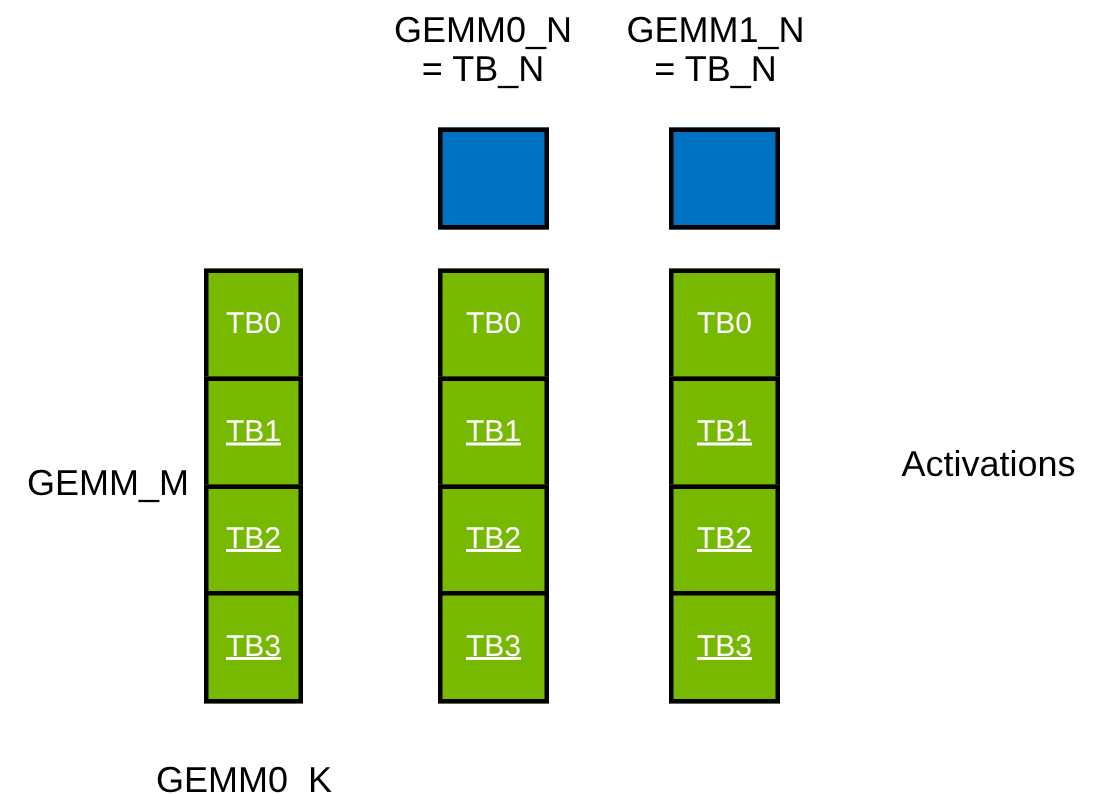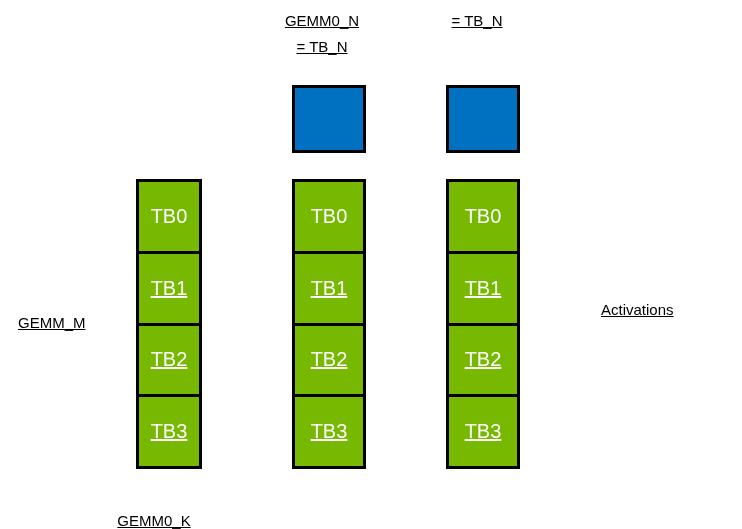--- a/index.html
+++ b/index.html
@@ -11,25 +11,24 @@
   .diagram {
     position: relative;
     width: 742px;
     height: 529px;
     background: #ffffff;
     overflow: hidden;
     color: #000000;
   }
   .label {
     position: absolute;
-    font-size: 15px;
+    font-size: 24px;
     line-height: 26px;
     color: var(--text-black, #000000);
     white-space: nowrap;
-    text-decoration: underline;
   }
   .label.centered { text-align: center; }
   .weights-square {
     position: absolute;
     width: 74px;
     height: 68px;
     box-sizing: border-box;
     background: var(--weights-blue, #0070C0);
     border: 3px solid var(--border-black, #000000);
   }
@@ -68,20 +67,21 @@
 </head>
 <body>
 
 <div class="diagram">
 
   <div class="label centered gemm0-n-label">
     <div>GEMM0_N</div>
     <div>= TB_N</div>
   </div>
   <div class="label centered gemm1-n-label">
+    <div>GEMM1_N</div>
     <div>= TB_N</div>
   </div>
 
   <div class="weights-square square-0"></div>
   <div class="weights-square square-1"></div>
 
   <div class="label gemm-m-label">GEMM_M</div>
 
   <div class="label activations-label">Activations</div>
 

